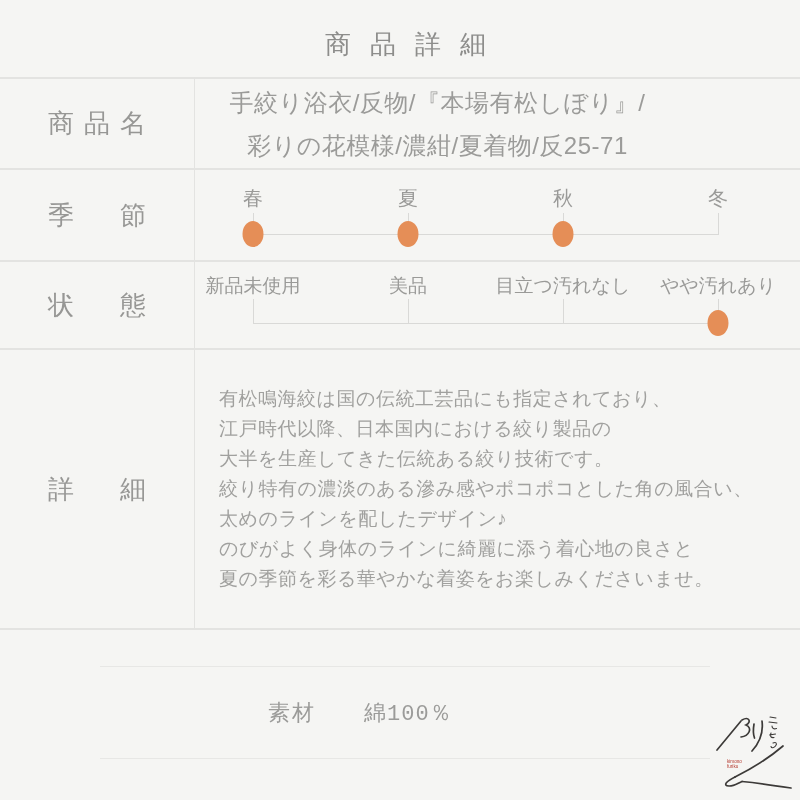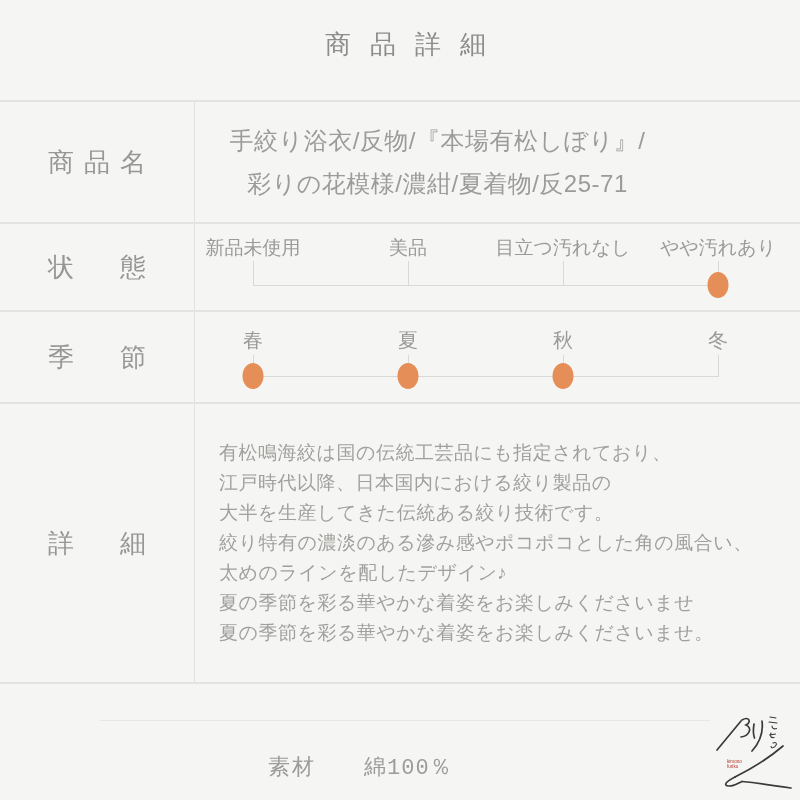--- a/index.html
+++ b/index.html
@@ -10,29 +10,29 @@
     --softline:#e7e7e5;
     --txt:#9a9a98;
     --title:#8d8d8b;
   }
   *{box-sizing:border-box;margin:0;padding:0;}
   body{font-family:"Liberation Sans","DejaVu Sans",sans-serif;background:#fff;}
   .page{position:relative;width:800px;height:800px;background:var(--bg);overflow:hidden;color:var(--txt);}
 
   
   .title{
-    padding-top:27px;height:100px;text-align:center;
+    padding-top:27px;height:77px;text-align:center;
     font-size:26px;font-weight:400;letter-spacing:19px;padding-left:30px;
     color:var(--title);
   }
 
   
   .table{border-top:2px solid var(--sep);}
   .row{display:flex;border-bottom:2px solid var(--sep);}
-  .row-product{height:122px;}
+  .row-product{height:91px;}
   .row-condition{height:88px;}
   .row-season{height:92px;}
   .row-detail{height:280px;}
   .label-cell{
     width:195px;flex:0 0 195px;border-right:1px solid var(--sep);
     display:flex;align-items:center;justify-content:center;
     font-size:26px;letter-spacing:10px;padding-left:10px;color:#979795;
   }
   .content-cell{flex:1;position:relative;}
 
@@ -103,20 +103,49 @@
   <div class="table">
 
     <div class="row row-product">
       <div class="label-cell">商品名</div>
       <div class="content-cell product-name">
         <div>手絞り浴衣/反物/『本場有松しぼり』/</div>
         <div>彩りの花模様/濃紺/夏着物/反25-71</div>
       </div>
     </div>
 
+    <div class="row row-season">
+      <div class="label-cell">季　節</div>
+      <div class="content-cell">
+        <div class="scale season">
+          <div class="scale-line"></div>
+          <div class="scale-item p1 active">
+            <span class="scale-label">春</span>
+            <span class="tick"></span>
+            <span class="dot"></span>
+          </div>
+          <div class="scale-item p2 active">
+            <span class="scale-label">夏</span>
+            <span class="tick"></span>
+            <span class="dot"></span>
+          </div>
+          <div class="scale-item p3 active">
+            <span class="scale-label">秋</span>
+            <span class="tick"></span>
+            <span class="dot"></span>
+          </div>
+          <div class="scale-item p4">
+            <span class="scale-label">冬</span>
+            <span class="tick"></span>
+
+          </div>
+        </div>
+      </div>
+    </div>
+
     <div class="row row-condition">
       <div class="label-cell">状　態</div>
       <div class="content-cell">
         <div class="scale cond">
           <div class="scale-line"></div>
           <div class="scale-item p1">
             <span class="scale-label">新品未使用</span>
             <span class="tick"></span>
 
           </div>
@@ -127,63 +156,34 @@
           </div>
           <div class="scale-item p3">
             <span class="scale-label">目立つ汚れなし</span>
             <span class="tick"></span>
 
           </div>
           <div class="scale-item p4 active">
             <span class="scale-label">やや汚れあり</span>
             <span class="tick"></span>
             <span class="dot"></span>
-          </div>
-        </div>
-      </div>
-    </div>
-
-    <div class="row row-season">
-      <div class="label-cell">季　節</div>
-      <div class="content-cell">
-        <div class="scale season">
-          <div class="scale-line"></div>
-          <div class="scale-item p1 active">
-            <span class="scale-label">春</span>
-            <span class="tick"></span>
-            <span class="dot"></span>
-          </div>
-          <div class="scale-item p2 active">
-            <span class="scale-label">夏</span>
-            <span class="tick"></span>
-            <span class="dot"></span>
-          </div>
-          <div class="scale-item p3 active">
-            <span class="scale-label">秋</span>
-            <span class="tick"></span>
-            <span class="dot"></span>
-          </div>
-          <div class="scale-item p4">
-            <span class="scale-label">冬</span>
-            <span class="tick"></span>
-
           </div>
         </div>
       </div>
     </div>
 
     <div class="row row-detail">
       <div class="label-cell">詳　細</div>
       <div class="content-cell detail-text">
         <div>有松鳴海絞は国の伝統工芸品にも指定されており、</div>
         <div>江戸時代以降、日本国内における絞り製品の</div>
         <div>大半を生産してきた伝統ある絞り技術です。</div>
         <div>絞り特有の濃淡のある滲み感やポコポコとした角の風合い、</div>
         <div>太めのラインを配したデザイン♪</div>
-        <div>夏の季節を彩る華やかな着姿をお楽しみくださいませ</div>
+        <div>のびがよく身体のラインに綺麗に添う着心地の良さと</div>
         <div>夏の季節を彩る華やかな着姿をお楽しみくださいませ。</div>
       </div>
     </div>
 
   </div>
 
   <div class="material-section">
     <span class="material-label">素材</span>
     <span class="material-value">綿100％</span>
   </div>

